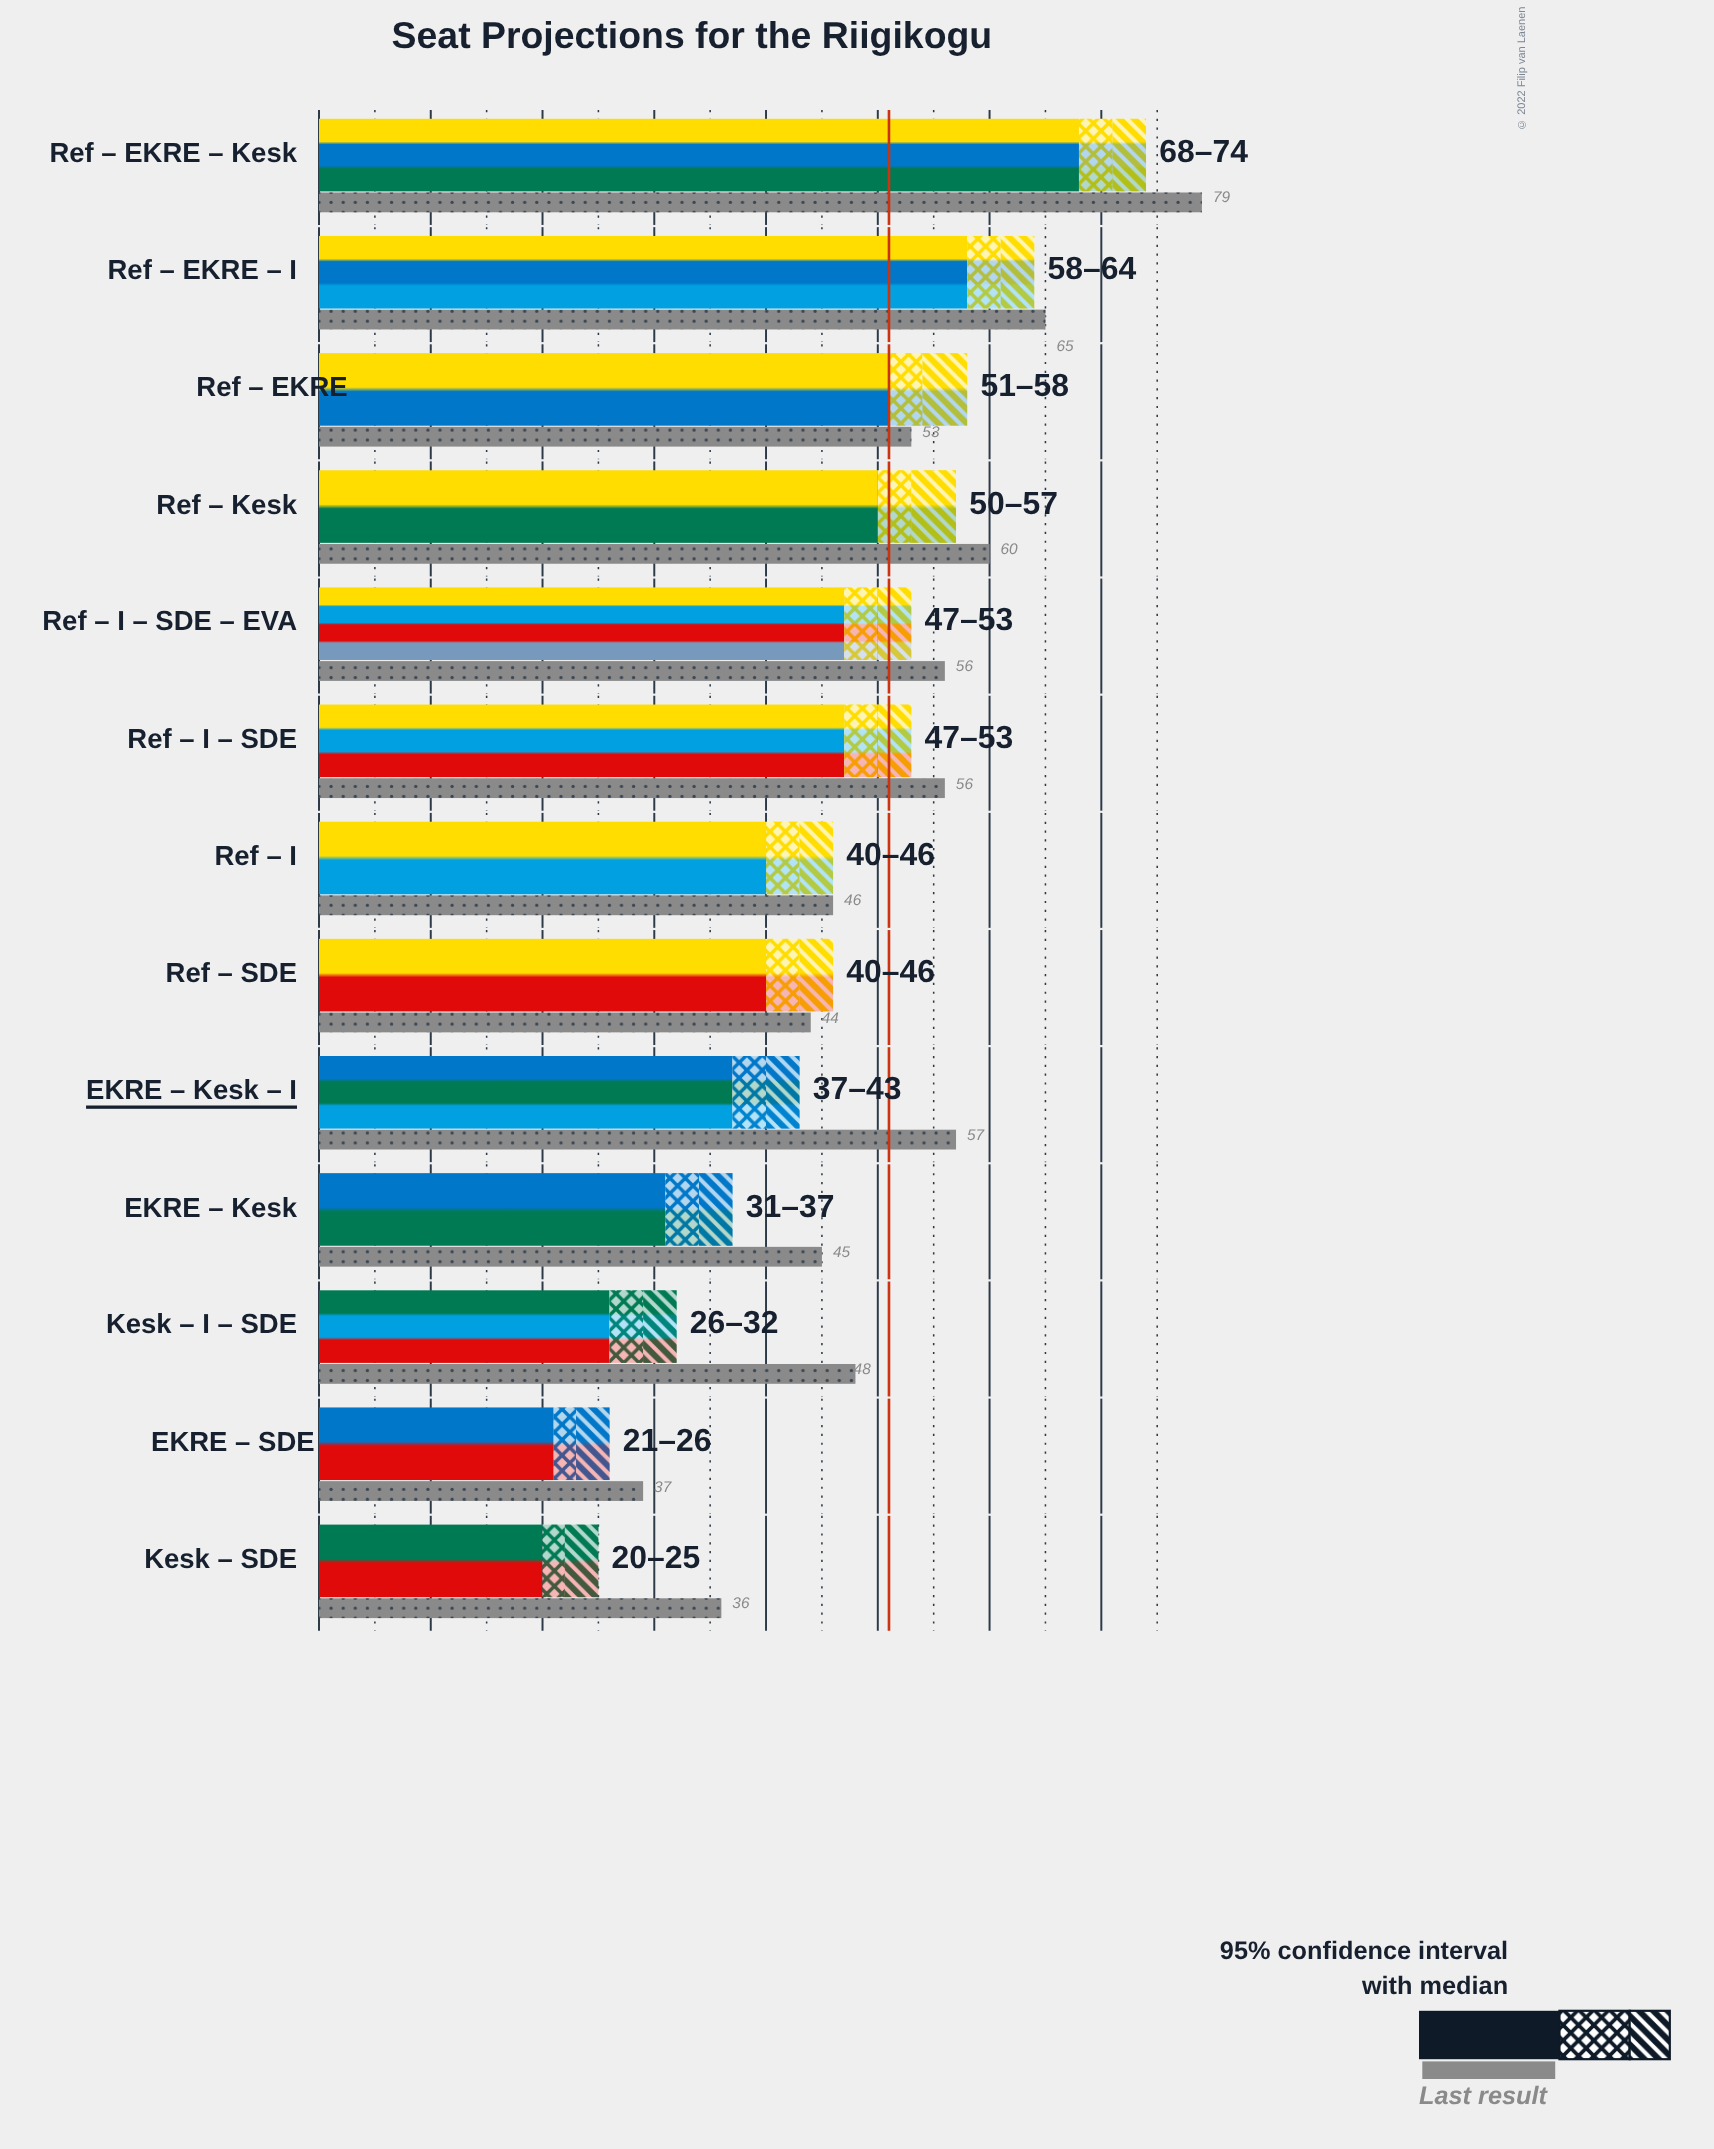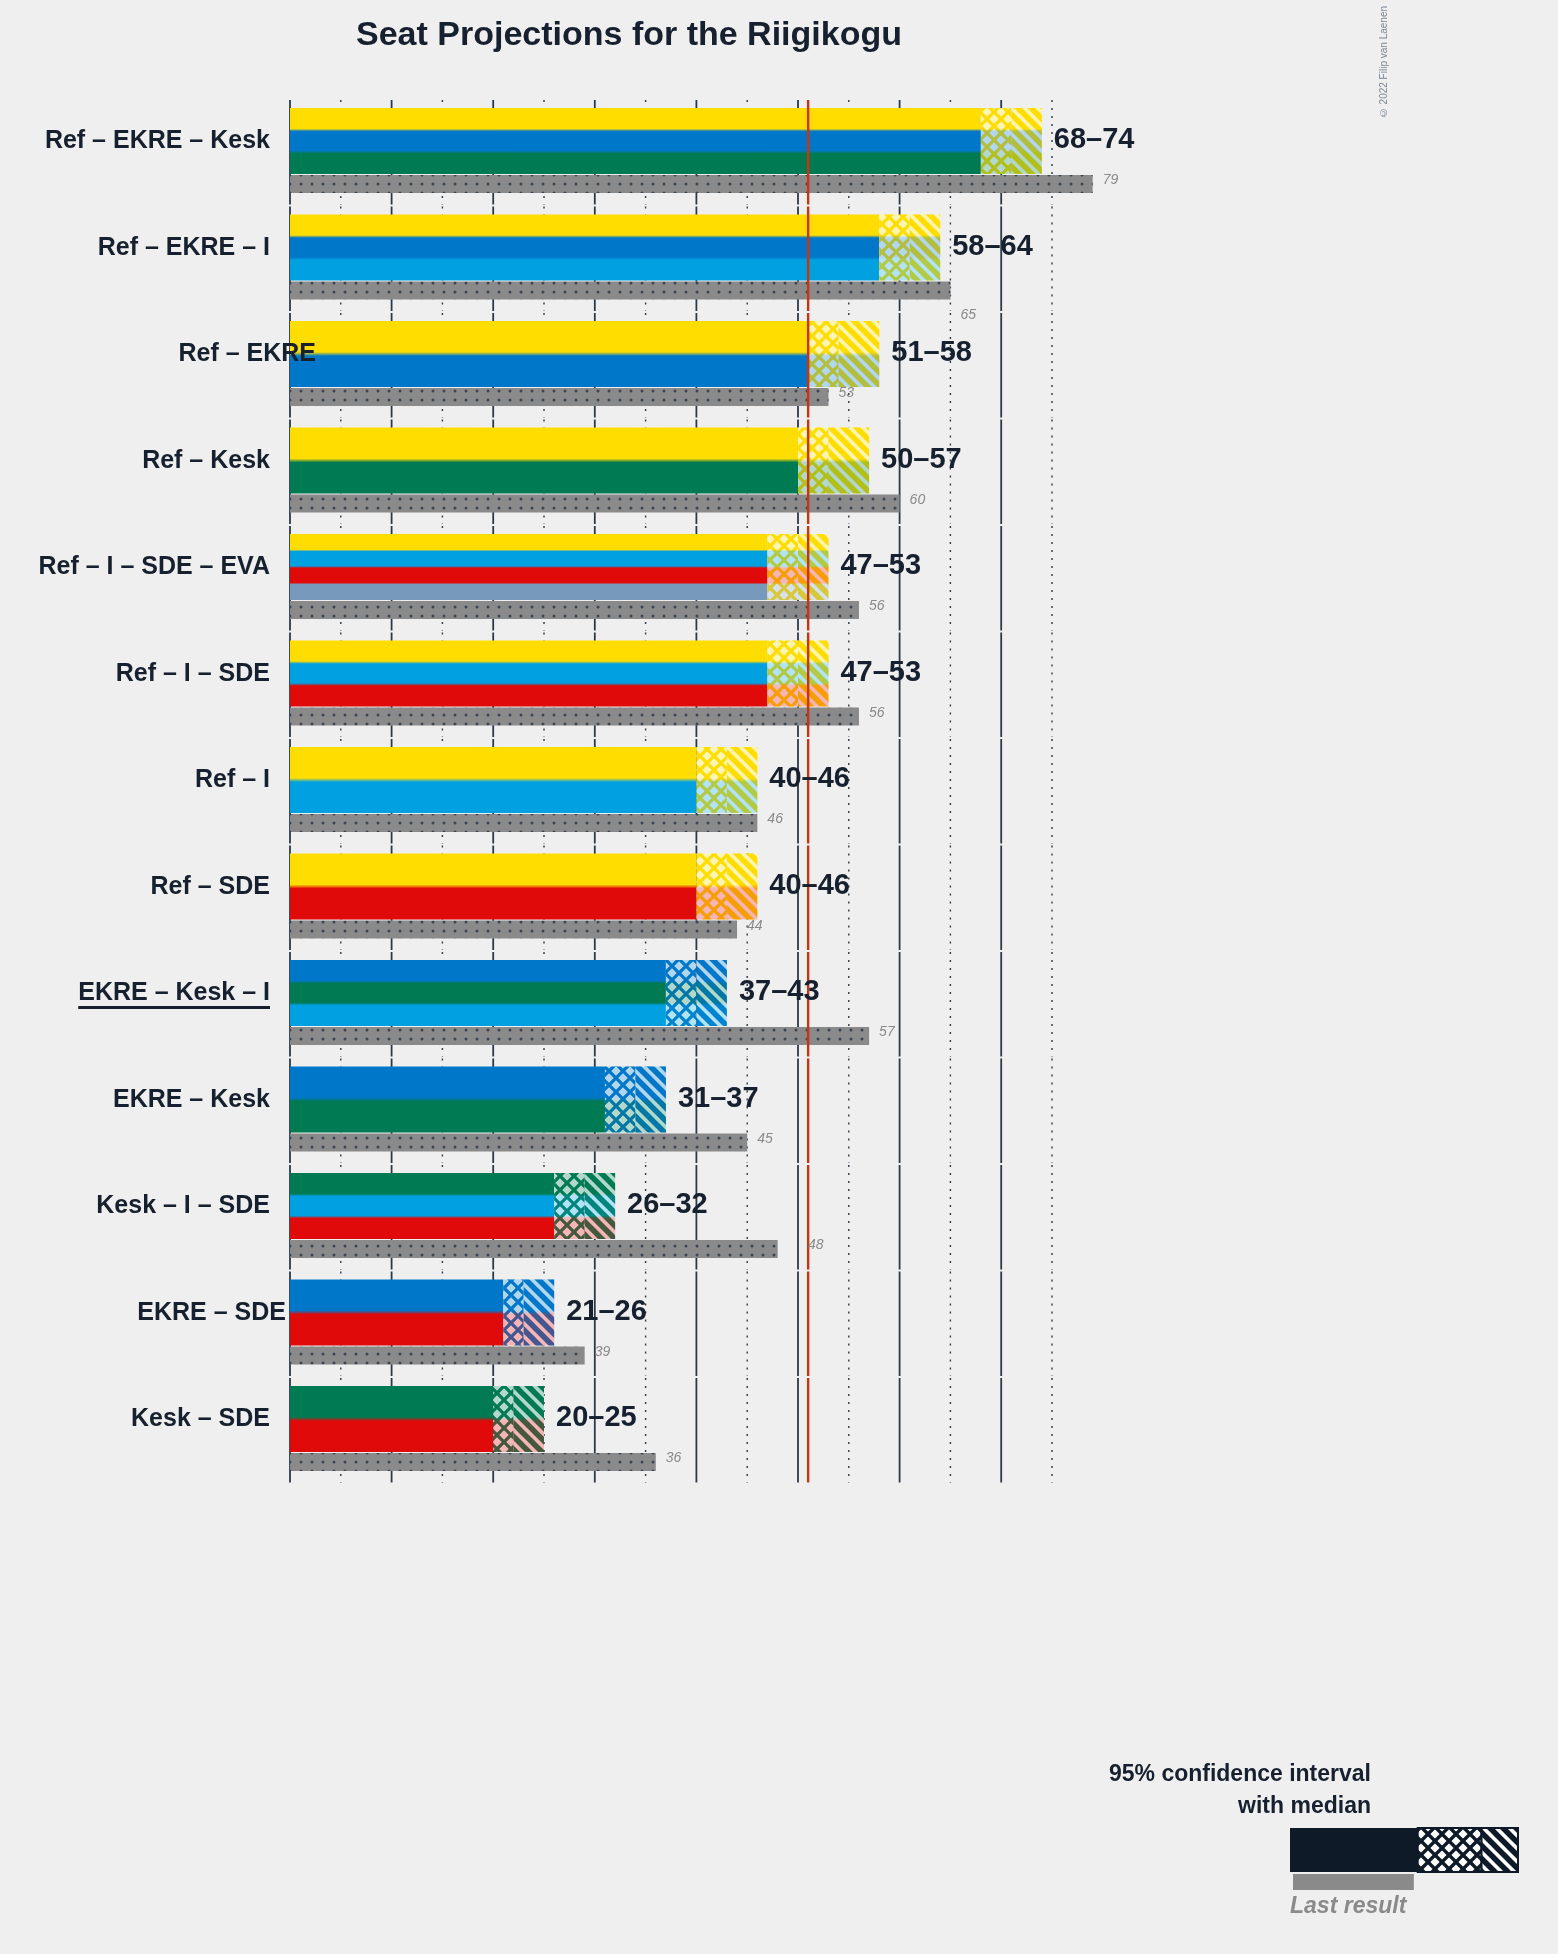--- a/index.html
+++ b/index.html
@@ -645,24 +645,24 @@
       <div class="ci-label" style="left: 769.36px; top: 869.5px;">40–46</div>
       <div class="last-label" style="left: 747.04px; top: 917.5px;">44</div>
       <div class="rowlabel under" style="width: 270px; left: 0px; top: 979px; padding-right: 14px;">EKRE – Kesk – I</div>
       <div class="ci-label" style="left: 738.88px; top: 976px;">37–43</div>
       <div class="last-label" style="left: 879.12px; top: 1024px;">57</div>
       <div class="rowlabel" style="width: 270px; left: 0px; top: 1085.5px; padding-right: 14px;">EKRE – Kesk</div>
       <div class="ci-label" style="left: 677.92px; top: 1082.5px;">31–37</div>
       <div class="last-label" style="left: 757.2px; top: 1130.5px;">45</div>
       <div class="rowlabel" style="width: 270px; left: 0px; top: 1192px; padding-right: 14px;">Kesk – I – SDE</div>
       <div class="ci-label" style="left: 627.12px; top: 1189px;">26–32</div>
-      <div class="last-label" style="left: 808px; top: 1237px;">48</div>
+      <div class="last-label" style="left: 776px; top: 1237px;">48</div>
       <div class="rowlabel" style="width: 270px; left: 16px; top: 1298.5px; padding-right: 14px;">EKRE – SDE</div>
       <div class="ci-label" style="left: 566.16px; top: 1295.5px;">21–26</div>
-      <div class="last-label" style="left: 594.64px; top: 1343.5px;">39</div>
+      <div class="last-label" style="left: 594.64px; top: 1343.5px;">37</div>
       <div class="rowlabel" style="width: 270px; left: 0px; top: 1405px; padding-right: 14px;">Kesk – SDE</div>
       <div class="ci-label" style="left: 556px; top: 1402px;">20–25</div>
       <div class="last-label" style="left: 665.76px; top: 1450px;">36</div>
     </div>
 
   <div class="legend-t1" style="top:1760px;">95% confidence interval</div>
   <div class="legend-t2" style="top:1792px;">with median</div>
   <div class="legend-last" style="left:1290px;width:200px;top:1892px;">Last result</div>
 
 </div>

